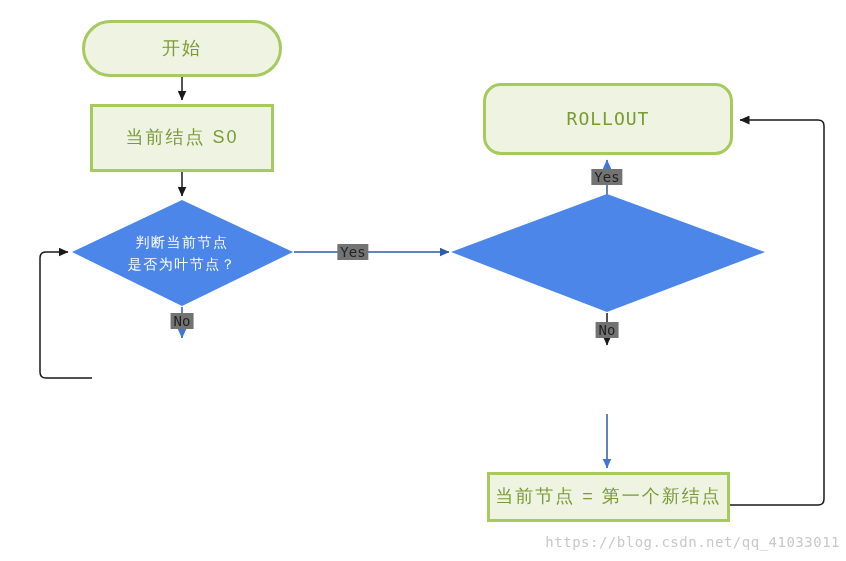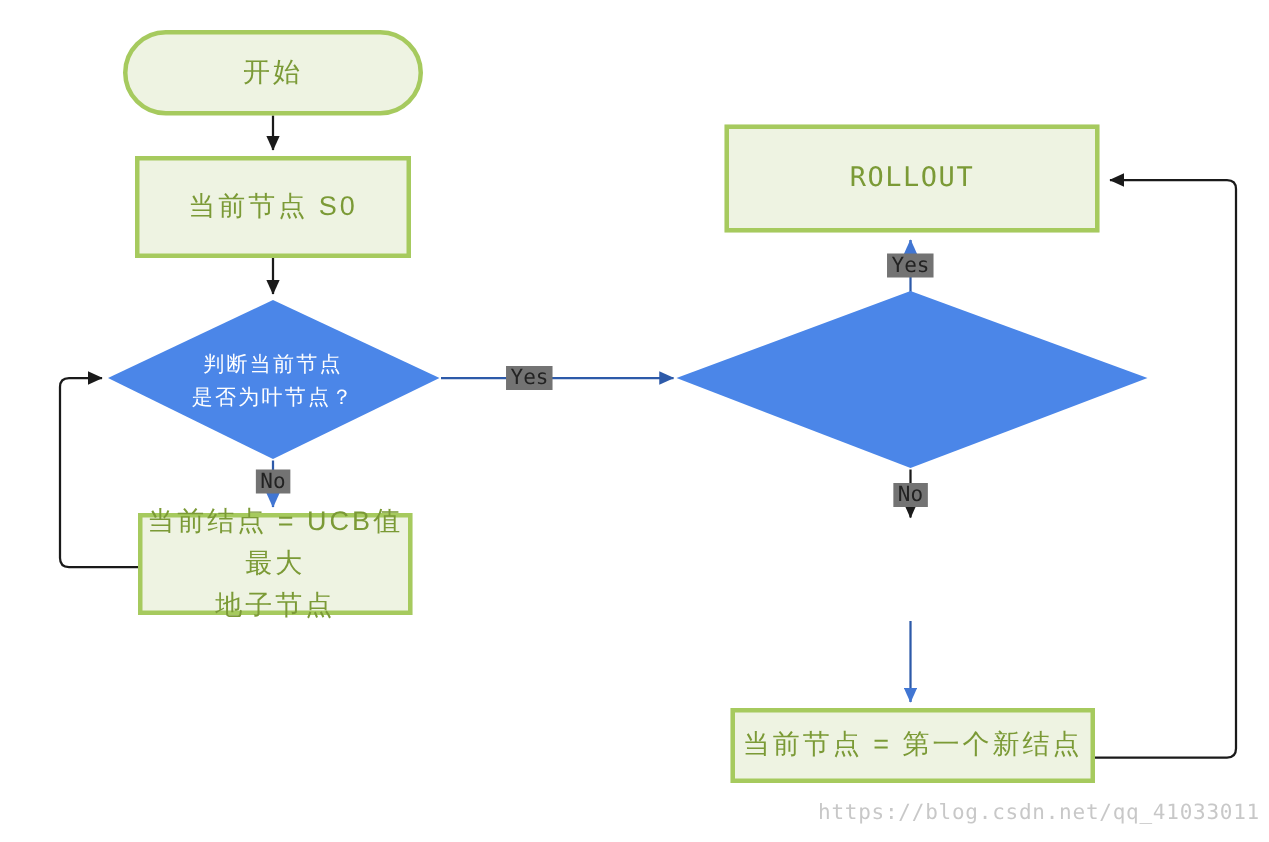--- a/index.html
+++ b/index.html
@@ -115,30 +115,28 @@
     <path class="wire-black" d="M 92 378 L 46 378 Q 40 378 40 372 L 40 258 Q 40 252 46 252 L 68 252" marker-end="url(#arrow-black)"></path>
 
     <path class="wire-black" d="M 730 505 L 818 505 Q 824 505 824 499 L 824 126 Q 824 120 818 120 L 740 120" marker-end="url(#arrow-black)"></path>
 
     <polygon class="diamond-shape" points="182,200 293,252 182,306 72,252"></polygon>
     <polygon class="diamond-shape" points="607,194 765,252 607,312 451,252"></polygon>
   </svg>
 
   <div class="node stadium" style="left:82px; top:20px; width:200px; height:57px;">开始</div>
 
-  <div class="node" style="left:90px; top:104px; width:184px; height:68px;">当前节点 S0</div>
+  <div class="node" style="left:90px; top:104px; width:184px; height:68px;">当前结点 S0</div>
 
   <div class="diamond-label" style="left:72px; top:224px; width:220px; height:58px;">判断当前节点
 是否为叶节点？</div>
 
 
-  <div class="node mono" style="left:483px; top:83px; width:250px; height:72px;">ROLLOUT</div>
+  <div class="node mono" style="left:483px; top:83px; width:250px; height:72px;border-radius:18px;">ROLLOUT</div>
 
-  <div class="node" style="left:92px; top:342px; width:183px; height:68px;">当前结点 = UCB值最大
-地子节点</div>
 
 
   <div class="node" style="left:487px; top:472px; width:243px; height:50px;">当前节点 = 第一个新结点</div>
 
   <div class="edge-label" style="left:353px; top:252px;">Yes</div>
 
   <div class="edge-label" style="left:182px; top:321px;">No</div>
 
   <div class="edge-label" style="left:607px; top:177px;">Yes</div>
 

